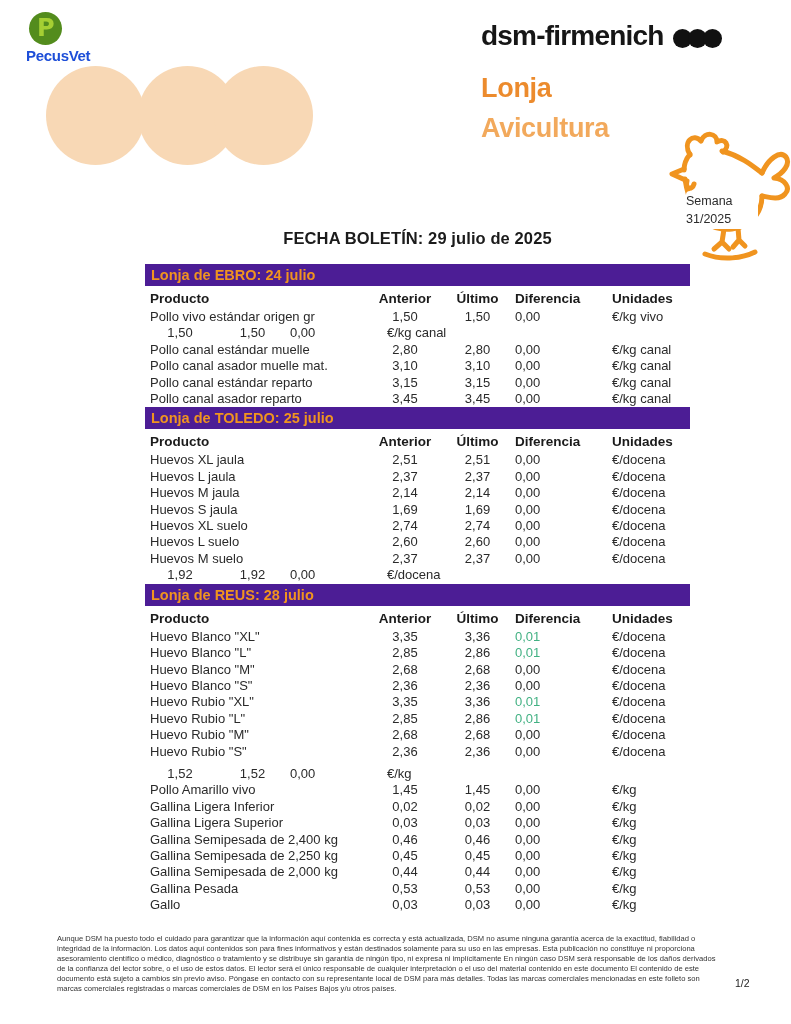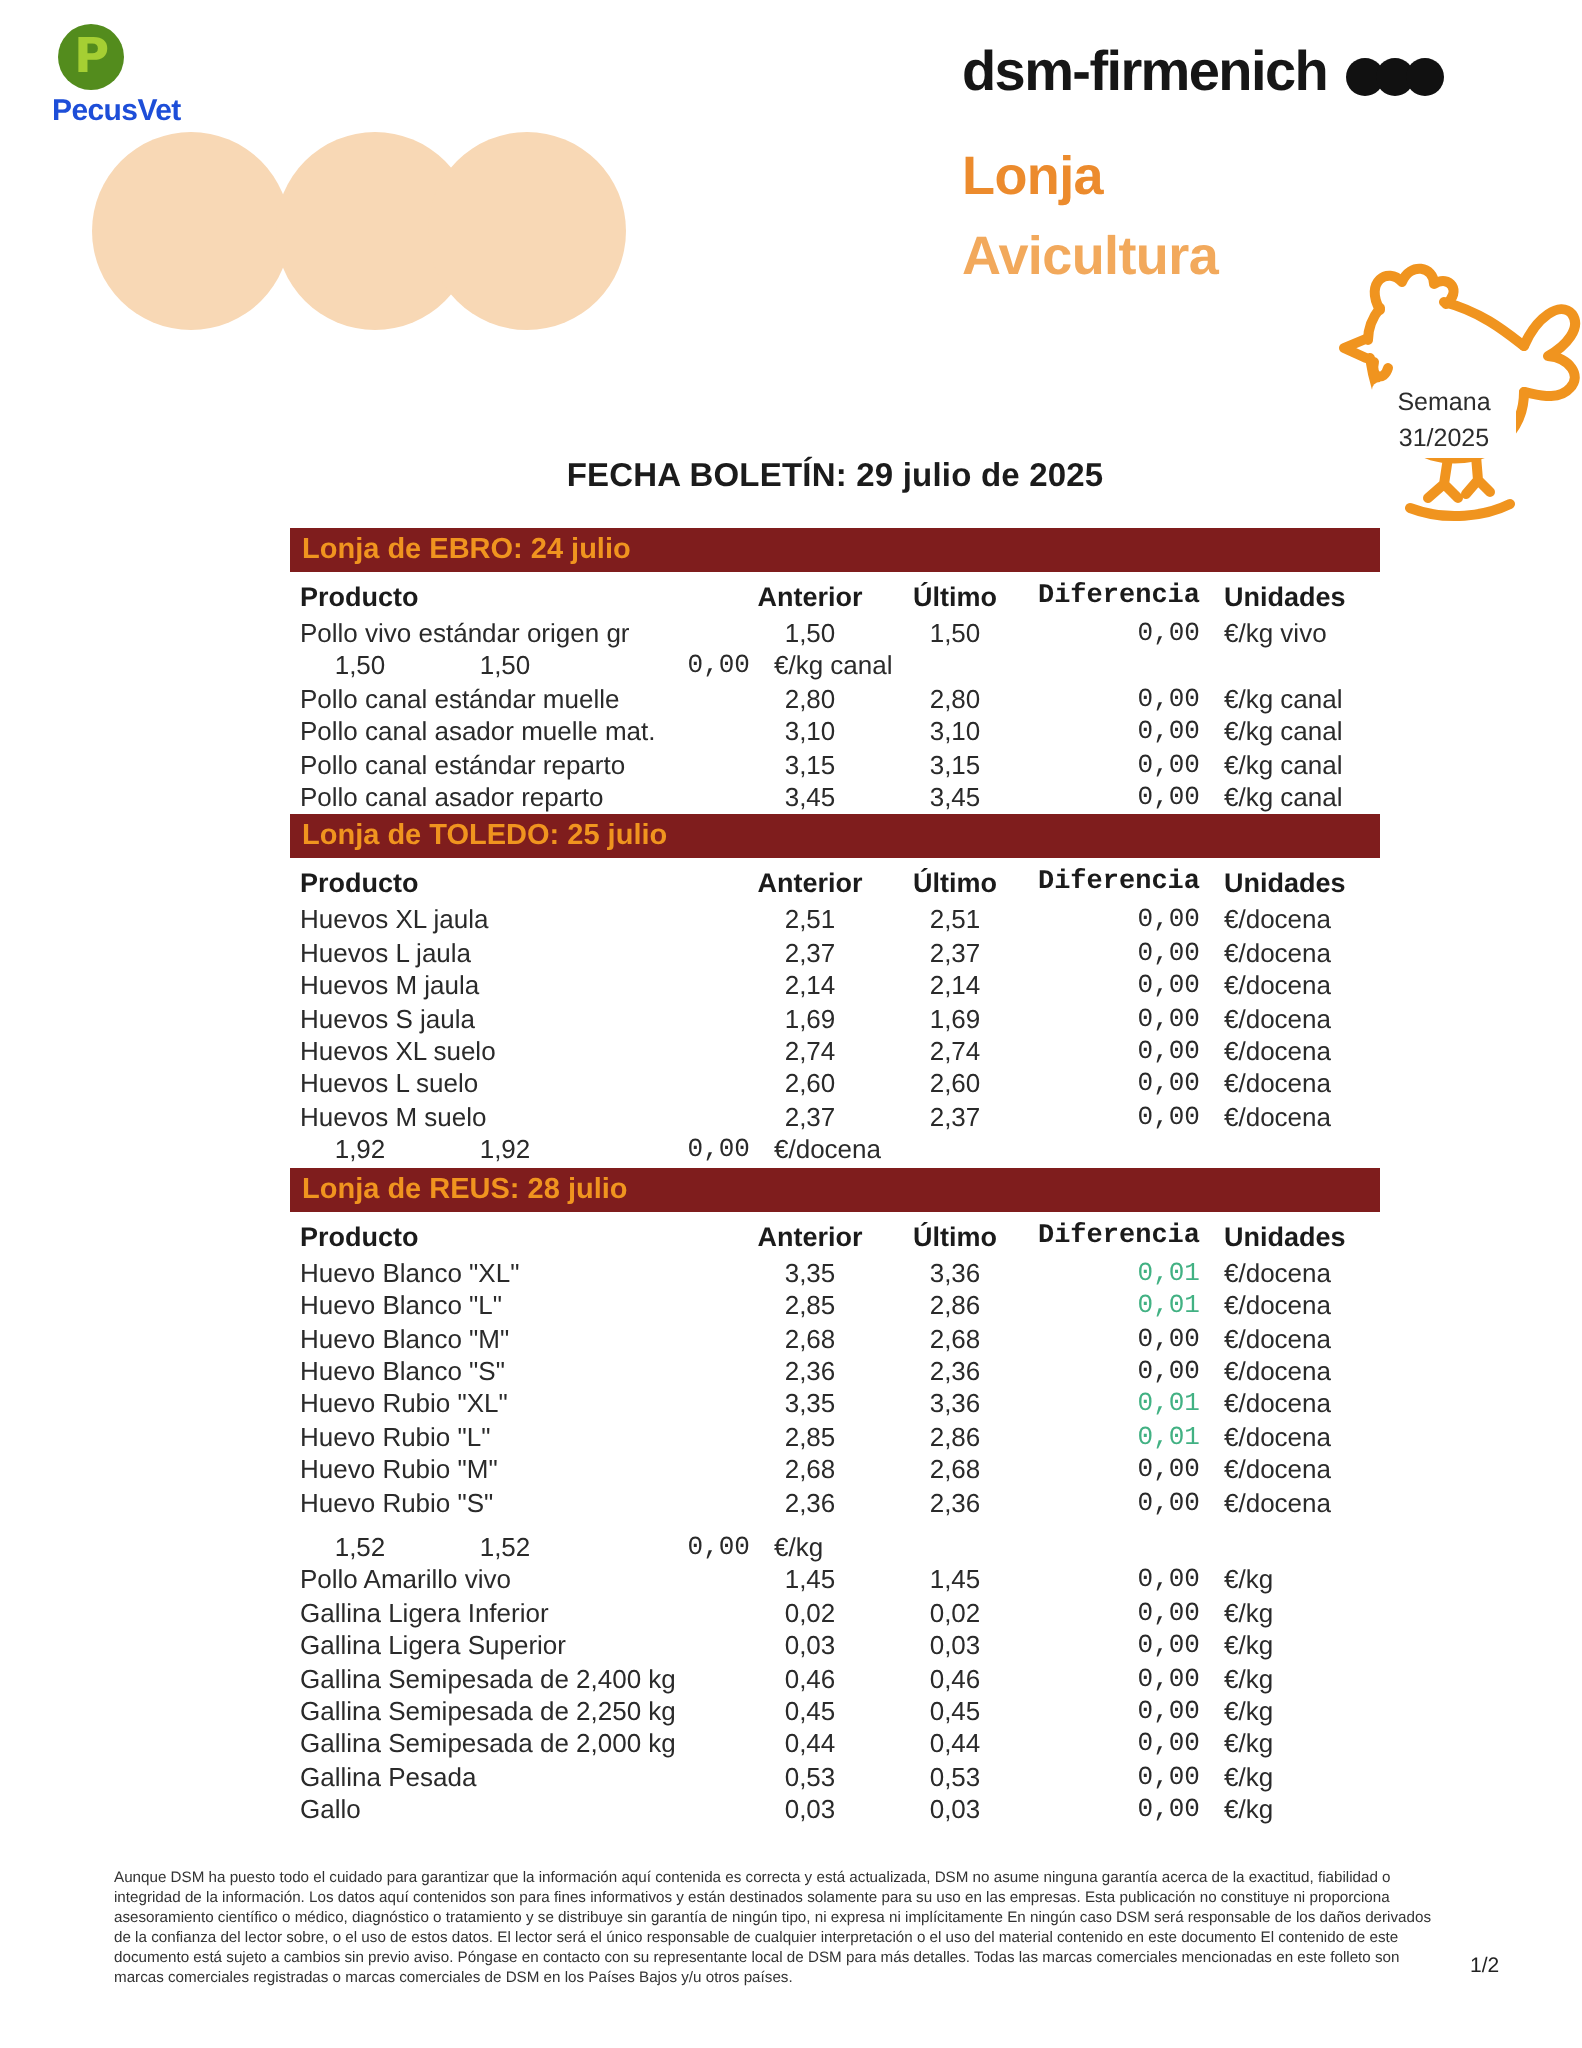--- a/index.html
+++ b/index.html
@@ -35,42 +35,42 @@
   .dsm-dot + .dsm-dot { margin-left:-4px; }
 
   .doc-title { position:absolute; left:481px; top:68px; font-weight:bold; font-size:27px; line-height:40px; letter-spacing:-0.3px; }
   .title-l1 { color:#ec8b2d; }
   .title-l2 { color:#f2a95c; }
 
   .chicken-wrap { position:absolute; left:645px; top:128px; width:148px; height:140px; }
   .chicken-wrap svg { position:absolute; left:0; top:0; }
   .week-badge {
     position:absolute; left:41px; top:63px; width:72px; height:38px;
-    background:#ffffff; border-radius:4px; text-align:center;
+    background:#ffffff; border-radius:4px; 
     font-size:12.5px; line-height:18px; color:#2c2c2c; padding-top:1px;
   }
 
   .fecha { position:absolute; left:145px; top:229px; width:545px; text-align:center;
            font-size:16.5px; font-weight:bold; color:#1b1b1b; letter-spacing:0.1px; }
 
   
   .tables { position:absolute; left:145px; top:264px; width:545px; }
   .section-bar {
-    height:22px; line-height:22px; background:#7f1d1d; color:#f0941f;
+    height:22px; line-height:22px; background:#4c1d95; color:#f0941f;
     font-size:14.5px; font-weight:bold; padding-left:6px; margin-bottom:2px;
     white-space:nowrap;
   }
   .thead { display:flex; font-weight:bold; font-size:13.5px; color:#1b1b1b; padding:3px 0 3px 0; }
   .trow  { display:flex; font-size:13px; line-height:16.4px; color:#2a2a2a; }
   .trow.gap { margin-top:6px; }
   .cell { white-space:nowrap; }
   .c-prod { width:225px; padding-left:5px; overflow:hidden; }
   .c-ant  { width:70px;  text-align:center; }
   .c-ult  { width:75px;  text-align:center; }
-  .c-dif  { width:85px;  text-align:right;font-family:Liberation Mono, monospace; }
+  .c-dif  { width:85px;  text-align:left; }
   .c-uni  { padding-left:12px; }
 
   
   .disclaimer {
     position:absolute; left:57px; top:934px; width:662px;
     font-size:7.6px; line-height:9.9px; color:#333333; text-align:left;
   }
   .page-num { position:absolute; left:735px; top:977px; width:40px; font-size:10.5px; color:#222222; }
 </style>
 </head>

